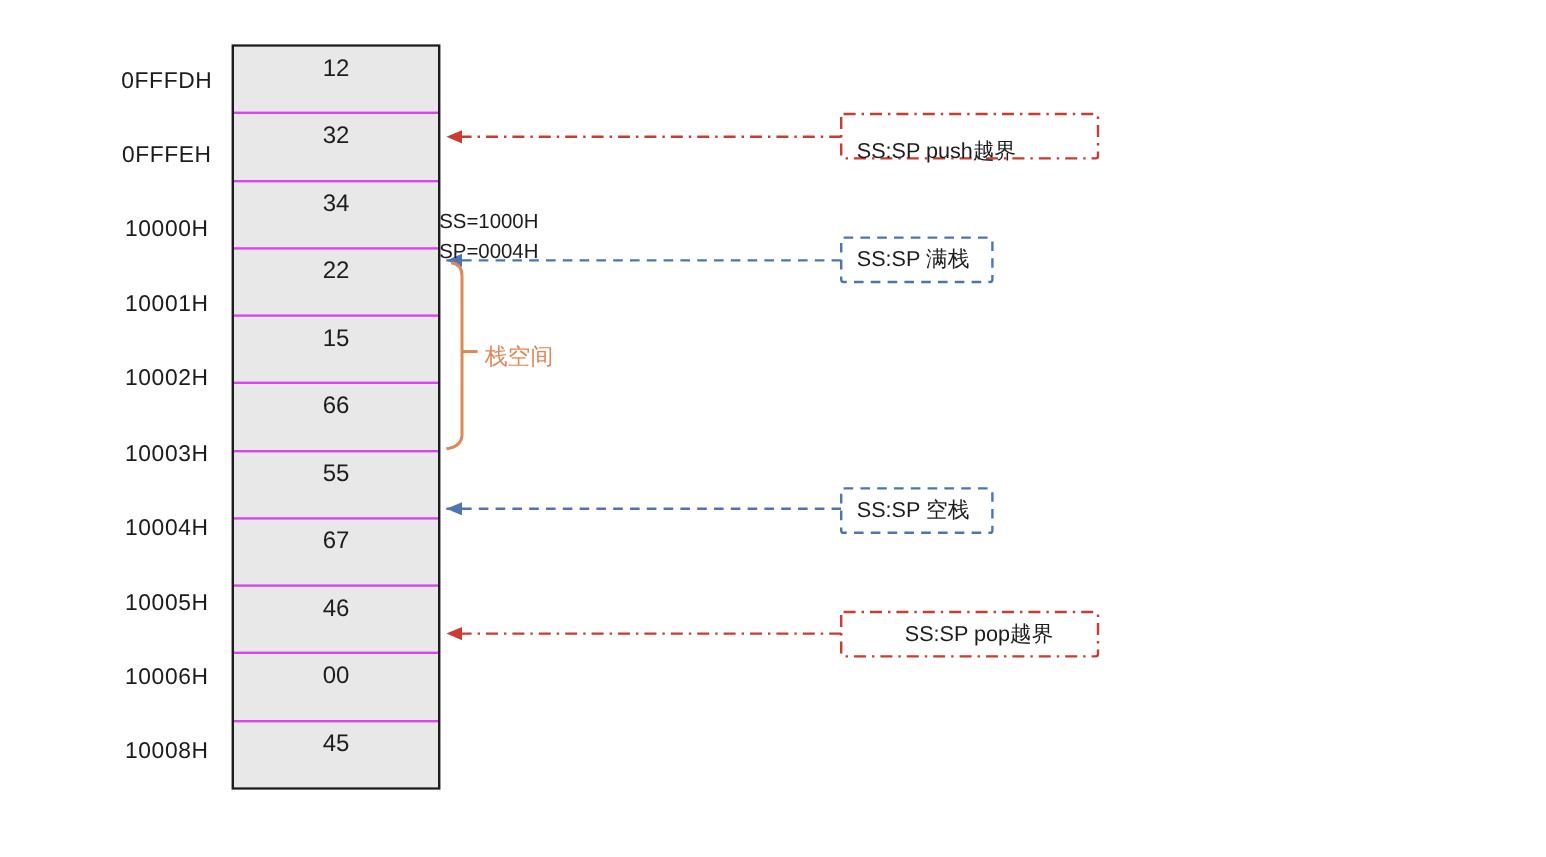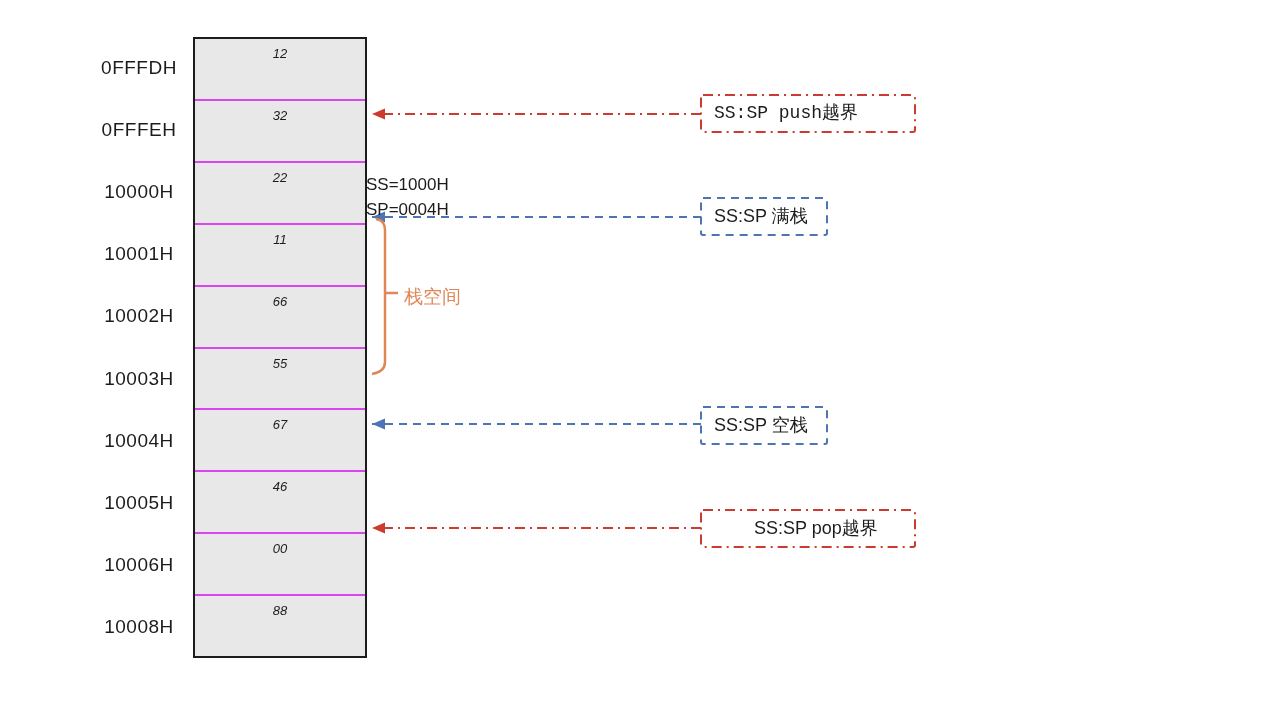--- a/index.html
+++ b/index.html
@@ -8,31 +8,31 @@
 
   
   .addr-col{position:absolute;left:93px;top:37px;width:92px;height:621px;display:flex;flex-direction:column;}
   .addr-cell{flex:1;display:flex;align-items:center;justify-content:center;
              font-size:19px;color:#1c1c1c;letter-spacing:0.5px;}
 
   
   .mem-box{position:absolute;left:193px;top:37px;width:174px;height:621px;
            border:2px solid #1c1c1c;display:flex;flex-direction:column;background:#e8e8e8;}
   .mem-row{flex:1;display:flex;justify-content:center;align-items:flex-start;
-           padding-top:7px;background:#e8e8e8;font-size:13px;color:#1c1c1c;font-style:italic;}
+           padding-top:7px;background:#e8e8e8;font-size:20px;color:#1c1c1c;}
   .mem-row + .mem-row{border-top:2px solid #d946ef;}
 
   
   .overlay{position:absolute;left:0;top:0;width:1288px;height:714px;pointer-events:none;}
 
   
   .reg-text{position:absolute;left:366px;top:172px;font-size:17px;line-height:25px;color:#1c1c1c;}
   .stack-space{position:absolute;left:404px;top:284px;font-size:19px;color:#de8757;}
   .callout-text{position:absolute;font-size:18px;color:#1c1c1c;white-space:nowrap;}
-  .ct-1{left:714px;top:94px;height:38px;line-height:38px;font-family:Liberation Mono, monospace;}
+  .ct-1{left:714px;top:107px;height:38px;line-height:38px;}
   .ct-2{left:714px;top:197px;height:38px;line-height:38px;}
   .ct-3{left:714px;top:406px;height:38px;line-height:38px;}
   .ct-4{left:714px;top:509px;height:38px;line-height:38px;margin-left:40px;}
 </style>
 </head>
 <body>
 
 <div class="stage">
 
   <div class="addr-col">
@@ -44,28 +44,29 @@
     <div class="addr-cell">10003H</div>
     <div class="addr-cell">10004H</div>
     <div class="addr-cell">10005H</div>
     <div class="addr-cell">10006H</div>
     <div class="addr-cell">10008H</div>
   </div>
 
   <div class="mem-box">
     <div class="mem-row">12</div>
     <div class="mem-row">32</div>
+    <div class="mem-row">34</div>
     <div class="mem-row">22</div>
-    <div class="mem-row">11</div>
+    <div class="mem-row">15</div>
     <div class="mem-row">66</div>
     <div class="mem-row">55</div>
     <div class="mem-row">67</div>
     <div class="mem-row">46</div>
     <div class="mem-row">00</div>
-    <div class="mem-row">88</div>
+    <div class="mem-row">45</div>
   </div>
 
   <svg class="overlay" width="1288" height="714" viewBox="0 0 1288 714">
     <defs>
       <marker id="arrRed" markerUnits="userSpaceOnUse" markerWidth="14" markerHeight="12" refX="13" refY="5.5" orient="auto">
         <path d="M0,0 L13,5.5 L0,11 Z" fill="#cc3a30"></path>
       </marker>
       <marker id="arrBlue" markerUnits="userSpaceOnUse" markerWidth="14" markerHeight="12" refX="13" refY="5.5" orient="auto">
         <path d="M0,0 L13,5.5 L0,11 Z" fill="#4f74b3"></path>
       </marker>

